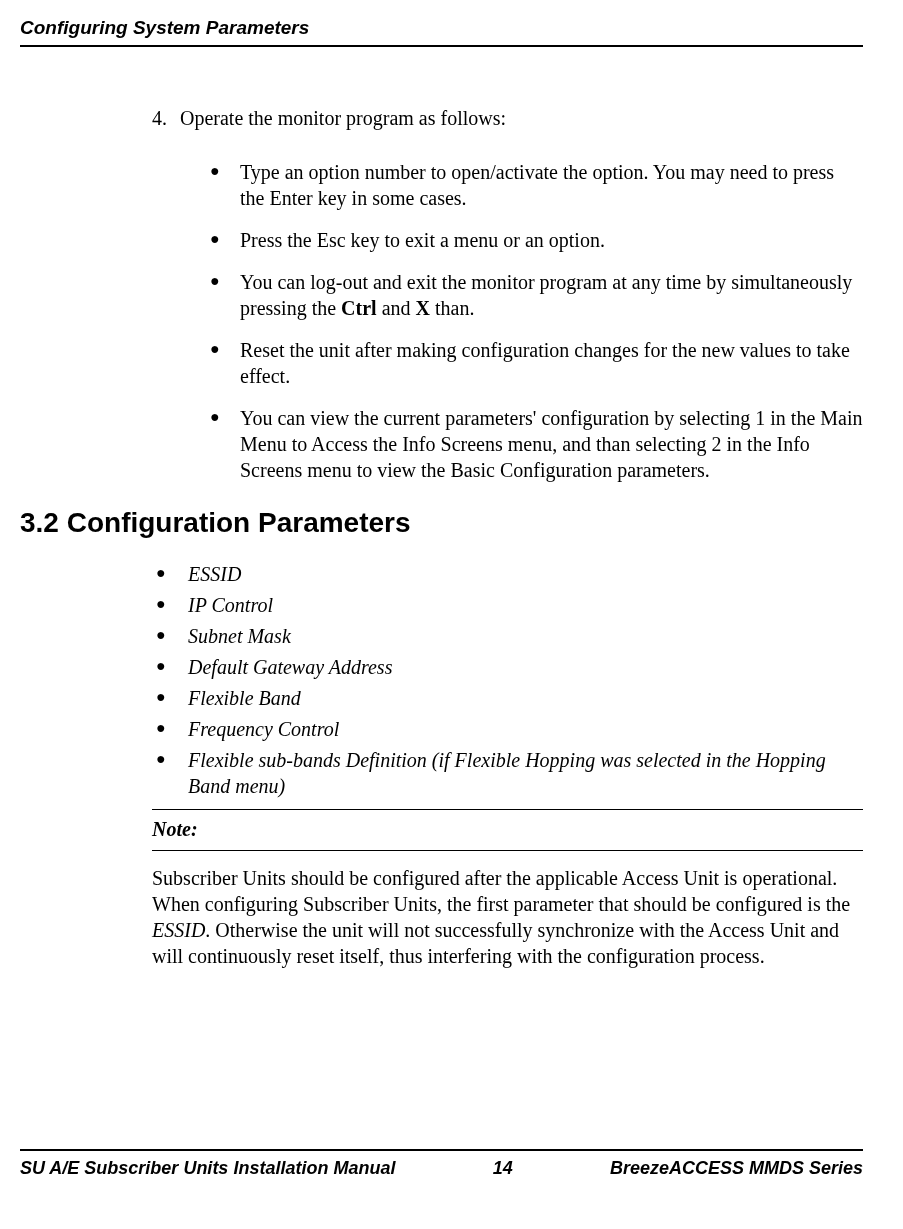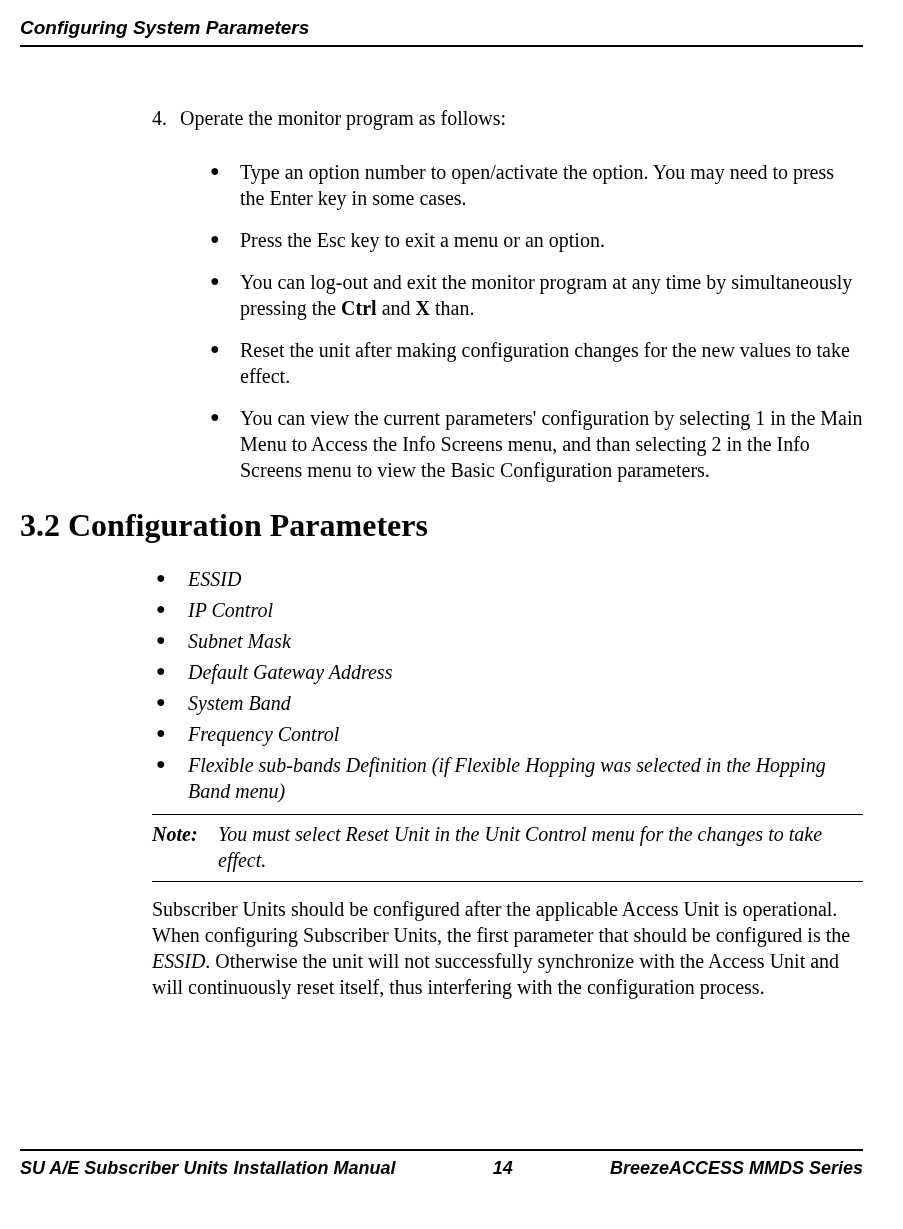--- a/index.html
+++ b/index.html
@@ -52,23 +52,23 @@
   .dot {
     width: 30px;
     flex-shrink: 0;
     font-size: 16px;
     line-height: 1.5;
   }
   .bullet-body {
     flex: 1;
   }
   .h2 {
-    font-family: Liberation Serif, serif;
-    font-weight: bold;
-    font-size: 32px;
+    font-family: Liberation Sans, sans-serif;
+    font-weight: bold;
+    font-size: 28px;
     margin-top: 22px;
     margin-bottom: 20px;
     margin-left: -132px;
   }
   .intro {
     margin-bottom: 14px;
   }
   .param-list {
     margin-left: 4px;
   }
@@ -165,35 +165,34 @@
       <div class="param-item">
           <div class="dot">●</div>
           <div>Subnet Mask</div>
         </div>
       <div class="param-item">
           <div class="dot">●</div>
           <div>Default Gateway Address</div>
         </div>
       <div class="param-item">
           <div class="dot">●</div>
-          <div>System Band</div>
+          <div>Flexible Band</div>
         </div>
       <div class="param-item">
           <div class="dot">●</div>
           <div>Frequency Control</div>
         </div>
       <div class="param-item">
           <div class="dot">●</div>
           <div>Flexible sub-bands Definition (if Flexible Hopping was selected in the Hopping Band menu)</div>
         </div>
     </div>
 
     <div class="note-block">
       <div class="note-label">Note:</div>
-      <div class="note-body">You must select Reset Unit in the Unit Control menu for the changes to take effect.</div>
     </div>
 
     <div class="para">
       <span>Subscriber Units should be configured after the applicable Access Unit is operational. When configuring Subscriber Units, the first parameter that should be configured is the </span><span class="i">ESSID</span><span>. Otherwise the unit will not successfully synchronize with the Access Unit and will continuously reset itself, thus interfering with the configuration process.</span>
     </div>
 
   </div>
 
   <div class="footer">
     <span>SU A/E Subscriber Units Installation Manual</span>

